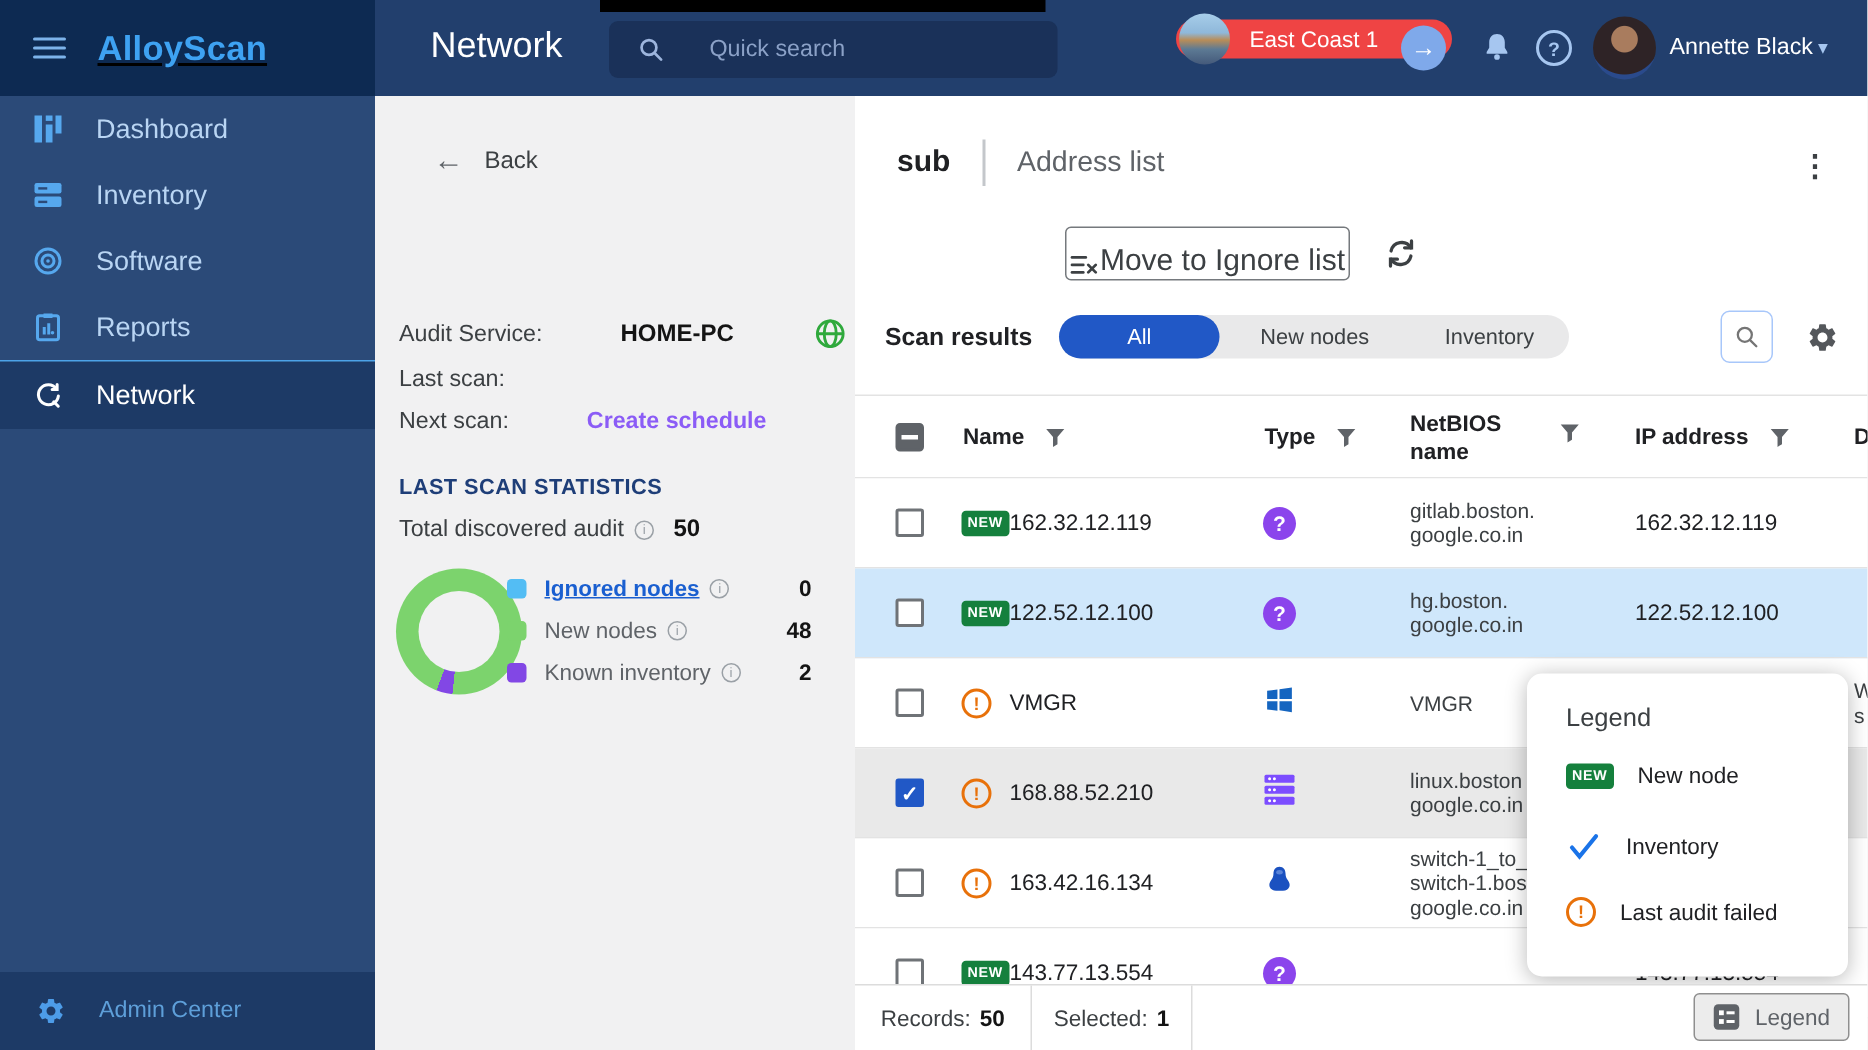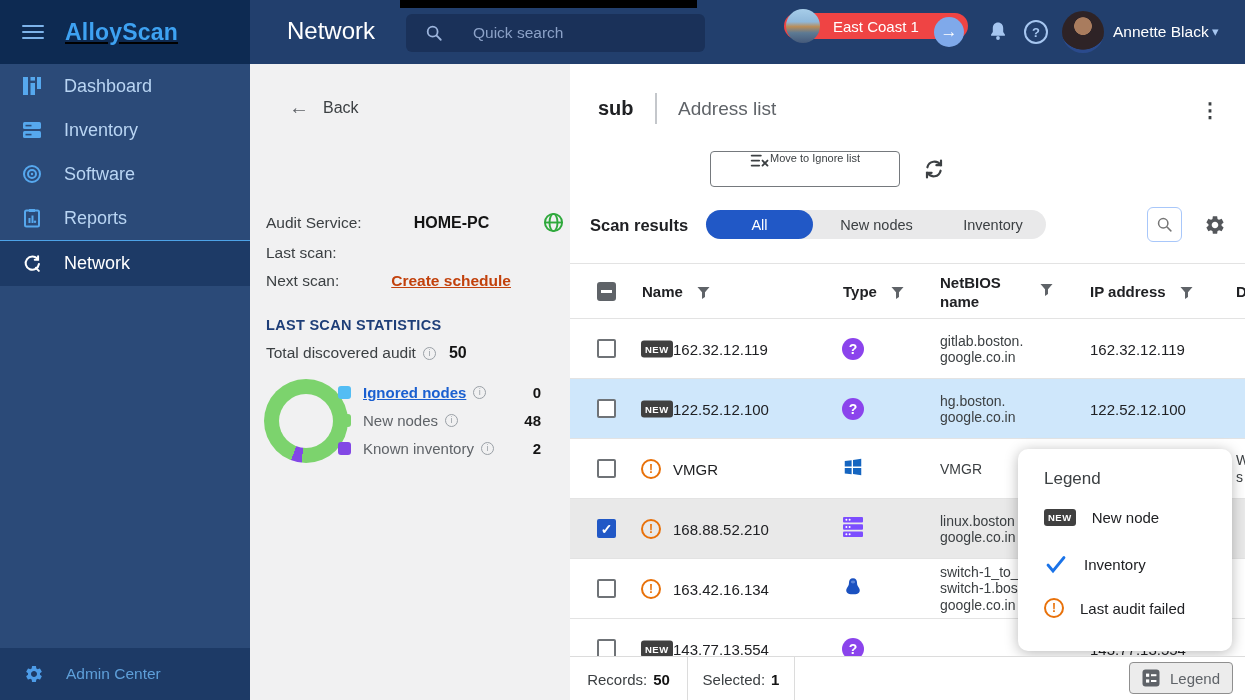--- a/index.html
+++ b/index.html
@@ -41,21 +41,21 @@
 
   
   .panel { position:absolute; left:250px; top:64px; width:320px; height:636px; background:#f1f1f2; }
   .back-row { position:absolute; left:39px; top:32px; display:flex; align-items:center; cursor:pointer; }
   .back-arrow { color:#5f6368; font-size:20px; margin-right:14px; }
   .back-label { color:#3c4043; font-size:16px; }
   .scan-btn { position:absolute; left:16px; top:88px; width:288px; height:34px; background:#2158c6; border:none; border-radius:6px; color:#fff; font-size:17px; font-weight:bold; display:flex; align-items:center; justify-content:center; gap:12px; cursor:pointer; font-family:inherit; }
   .kv { position:absolute; left:16px; color:#3c4043; font-size:15.5px; display:flex; align-items:center;gap:44px; }
   .kv b { color:#141414; font-size:16px; margin-left:8px; }
   .globe { width:21px; height:21px; margin-left:10px; color:#2fa93c; }
-  .sched-link { color:#c2410c; font-weight:bold; margin-left:8px; text-decoration:underline; cursor:pointer; }
+  .sched-link { color:#8b5cf6; font-weight:bold; margin-left:8px; cursor:pointer; }
   .stats-h { position:absolute; left:16px; top:253px; color:#1e3e78; font-size:14.5px; font-weight:bold; letter-spacing:.3px; }
   .total-row { position:absolute; left:16px; top:280px; color:#3c4043; font-size:15.5px; display:flex; align-items:center; }
   .info { width:13px; height:13px; border:1px solid #9aa0a6; border-radius:50%; color:#9aa0a6; font-size:9px; display:inline-flex; align-items:center; justify-content:center; margin-left:7px; font-style:normal; flex:0 0 13px; }
   .total-val { color:#141414; font-weight:bold; font-size:16px; margin-left:13px; }
   .donut { position:absolute; left:14px; top:315px; width:84px; height:84px; border-radius:50%;
      background:conic-gradient(#7cd36d 0deg 186deg, #8247e5 186deg 201deg, #7cd36d 201deg 360deg); }
   .donut::after { content:""; position:absolute; inset:15px; background:#f1f1f2; border-radius:50%; }
   .chart-legend { position:absolute; left:88px; top:318px; width:203px; }
   .cl-row { display:flex; align-items:center; height:20px; margin-bottom:8px; }
   .cl-sq { width:13px; height:13px; border-radius:3px; margin-right:12px; flex:0 0 13px; }
@@ -63,21 +63,21 @@
   .cl-label.link { color:#1a5fd0; font-weight:bold; text-decoration:underline; cursor:pointer; }
   .cl-val { margin-left:auto; color:#141414; font-weight:bold; font-size:15px; }
 
   
   .main { position:absolute; left:570px; top:64px; width:675px; height:636px; background:#fff; }
   .mh-primary { position:absolute; left:28px; top:33px; color:#202124; font-size:20px; font-weight:bold; }
   .mh-divider { position:absolute; left:85px; top:29px; width:2px; height:31px; background:#c4c7cb; }
   .mh-secondary { position:absolute; left:108px; top:34px; color:#5f6368; font-size:19px; }
   .kebab { position:absolute; left:624px; top:32px; color:#3c4043; font-size:20px; font-weight:bold; cursor:pointer; padding:2px 6px; }
   .audit-btn { position:absolute; left:20px; top:87px; width:108px; height:36px; background:#2158c6; border:none; border-radius:4px; color:#fff; font-size:15.5px; display:flex; align-items:center; justify-content:center; gap:11px; cursor:pointer; font-family:inherit; }
-  .move-btn { position:absolute; left:140px; top:87px; width:190px; height:36px; background:#fff; border:1px solid #75797d; border-radius:4px; color:#3c4043; font-size:11px; display:flex; align-items:flex-start; justify-content:center; cursor:pointer; font-family:inherit; }
+  .move-btn { position:absolute; left:140px; top:87px; width:190px; height:36px; background:#fff; border:1px solid #75797d; border-radius:4px; color:#3c4043; font-size:20px; display:flex; align-items:flex-end; justify-content:center; cursor:pointer; font-family:inherit; }
   .refresh { position:absolute; left:352px; top:93px; width:24px; height:24px; color:#3c4043; cursor:pointer; }
   .sr-label { position:absolute; left:20px; top:152px; color:#202124; font-size:16.5px; font-weight:bold; }
   .segmented { position:absolute; left:136px; top:146px; width:340px; height:29px; background:#e9e9ea; border-radius:15px; display:flex; }
   .seg { height:29px; display:flex; align-items:center; justify-content:center; color:#3c4043; font-size:14.5px; cursor:pointer; border-radius:15px; }
   .seg.active { background:#2158c6; color:#fff; }
   .tbl-search { position:absolute; left:577px; top:143px; width:35px; height:35px; border:1.5px solid #a8c7fa; border-radius:6px; background:#fff; display:flex; align-items:center; justify-content:center; color:#757575; cursor:pointer; }
   .tbl-gear { position:absolute; left:634px; top:150px; width:22px; height:22px; color:#54575b; cursor:pointer; }
 
   
   .thead { position:absolute; left:0; top:199px; width:675px; height:56px; border-top:1px solid #e3e3e3; border-bottom:1px solid #e3e3e3; }
@@ -92,21 +92,21 @@
   .trow { position:relative; width:675px; height:60px; border-bottom:1px solid #e3e3e3; background:#fff; }
   .trow.hl { background:#cfe7fb; }
   .trow.sel { background:#e9e9e9; }
   .c-cb { position:absolute; left:27px; top:20px; }
   .c-flag { position:absolute; left:71px; top:50%; transform:translateY(-50%); }
   .c-name { position:absolute; left:103px; top:50%; transform:translateY(-50%); color:#202124; font-size:15px; }
   .c-type { position:absolute; left:272px; top:50%; transform:translateY(-50%); }
   .c-nb { position:absolute; left:370px; top:50%; transform:translateY(-50%); color:#3c4043; font-size:14px; line-height:16.5px; }
   .c-ip { position:absolute; left:520px; top:50%; transform:translateY(-50%); color:#202124; font-size:15px; }
   .c-desc { position:absolute; left:666px; top:50%; transform:translateY(-50%); color:#3c4043; font-size:14px; line-height:17px; }
-  .badge-new { display:inline-block; background:#404040; color:#fff; border-radius:3px; font-size:9.5px; font-weight:bold; letter-spacing:.5px; padding:3px 4px; }
+  .badge-new { display:inline-block; background:#15803d; color:#fff; border-radius:3px; font-size:9.5px; font-weight:bold; letter-spacing:.5px; padding:3px 4px; }
   .q-icon { width:22px; height:22px; border-radius:50%; background:#8b44ec; color:#fff; font-size:14px; font-weight:bold; display:flex; align-items:center; justify-content:center; }
   .warn-icon { width:20px; height:20px; border:2.5px solid #e8710a; border-radius:50%; color:#e8710a; font-size:12px; font-weight:bold; display:flex; align-items:center; justify-content:center; }
 
   
   .tfoot { position:absolute; left:0; top:592px; width:675px; height:44px; background:#fff; border-top:1px solid #dcdcdc; z-index:8; }
   .fcell { position:absolute; top:0; height:44px; border-right:1px solid #dcdcdc; display:flex; align-items:center; justify-content:center; color:#3c4043; font-size:15px; gap:6px; }
   .fcell b { color:#141414; }
   .legend-btn { position:absolute; left:559px; top:5px; width:104px; height:32px; background:#ececec; border:1px solid #8f8f8f; border-radius:4px; display:flex; align-items:center; justify-content:center; gap:10px; color:#5f6368; font-size:15px; cursor:pointer; font-family:inherit; }
 
   

